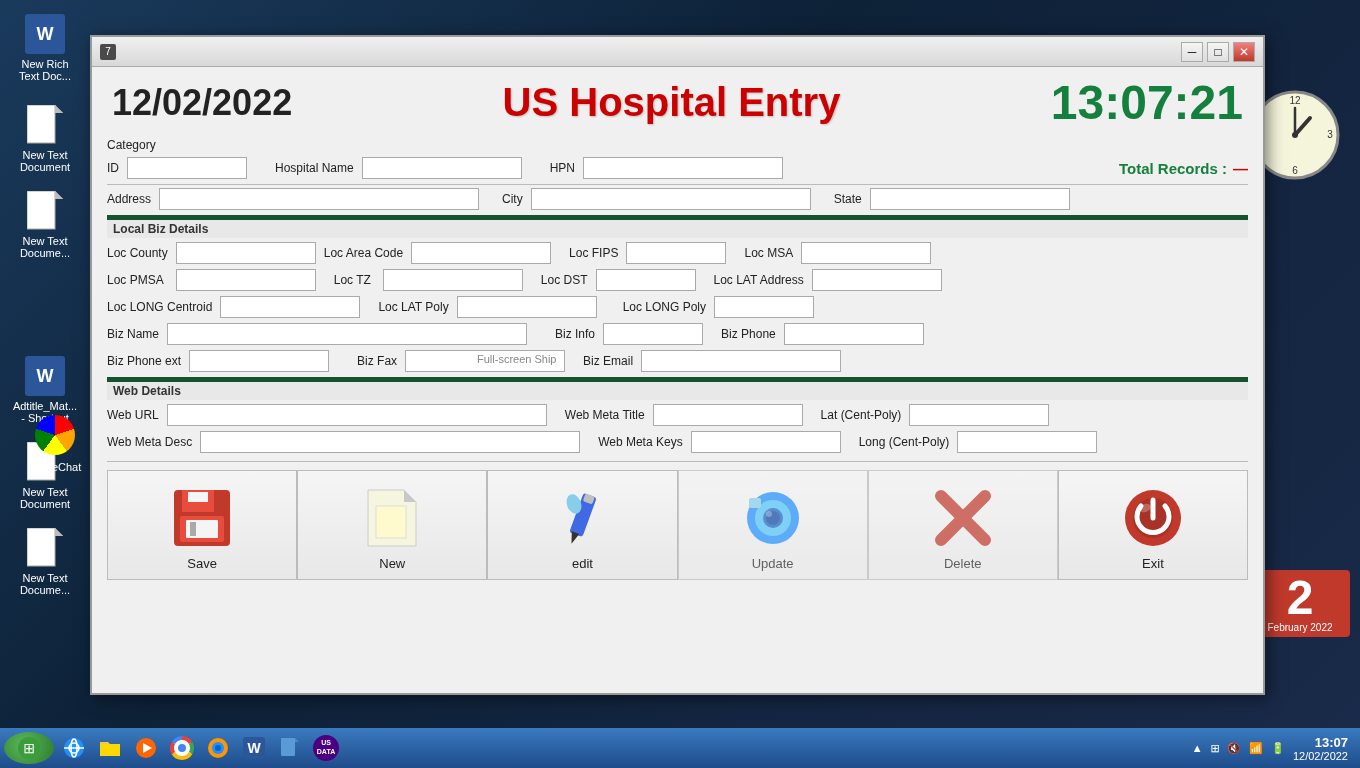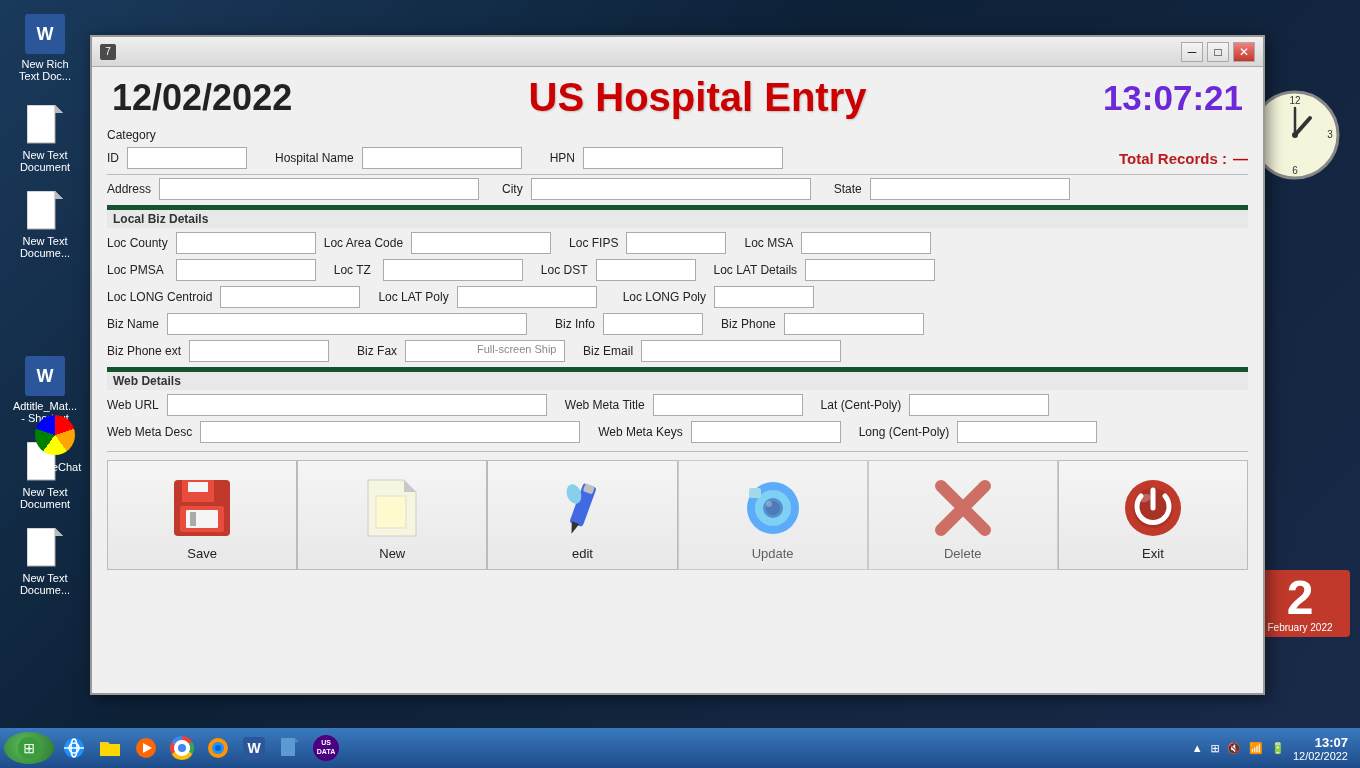--- a/index.html
+++ b/index.html
@@ -145,23 +145,23 @@
       color: #222;
     }
     .app-title {
       font-size: 40px;
       font-weight: bold;
       color: #cc0000;
       font-family: Impact, Arial Black, sans-serif;
       text-shadow: 1px 1px 2px rgba(0,0,0,0.2);
     }
     .app-time {
-      font-size: 35px;
+      font-size: 48px;
       font-weight: bold;
-      color: #6d28d9;
+      color: #15803d;
     }
 
     
     .form-area {
       padding: 0 15px;
       background: #f0f0f0;
     }
 
     .form-row {
       display: flex;
@@ -183,21 +183,21 @@
       background: white;
       padding: 0 4px;
       font-size: 12px;
       outline: none;
     }
     .w-120 { width: 120px; }
     .w-160 { width: 160px; }
     .w-200 { width: 200px; }
 
     .total-records {
-      color: #b91c1c;
+      color: #15803d;
       font-size: 15px;
       font-weight: bold;
     }
     .total-records-dash {
       color: #cc0000;
       font-size: 15px;
       font-weight: bold;
     }
 
     .section-header {
@@ -445,21 +445,21 @@
         <span class="field-label" style="margin-left:10px;">Loc MSA</span>
         <input type="text" class="form-input" style="width: 130px;">
       </div>
       <div class="form-row">
         <span class="field-label">Loc PMSA</span>
         <input type="text" class="form-input" style="width: 140px; margin-left: 4px;">
         <span class="field-label" style="margin-left:10px;">Loc TZ</span>
         <input type="text" class="form-input" style="width: 140px; margin-left: 4px;">
         <span class="field-label" style="margin-left:10px;">Loc DST</span>
         <input type="text" class="form-input" style="width: 100px;">
-        <span class="field-label" style="margin-left:10px;">Loc LAT Details</span>
+        <span class="field-label" style="margin-left:10px;">Loc LAT Address</span>
         <input type="text" class="form-input" style="width: 130px;">
       </div>
       <div class="form-row">
         <span class="field-label">Loc LONG Centroid</span>
         <input type="text" class="form-input" style="width: 140px;">
         <span class="field-label" style="margin-left:10px;">Loc LAT Poly</span>
         <input type="text" class="form-input" style="width: 140px;">
         <span class="field-label" style="margin-left:18px;">Loc LONG Poly</span>
         <input type="text" class="form-input" style="width: 100px;">
       </div>

